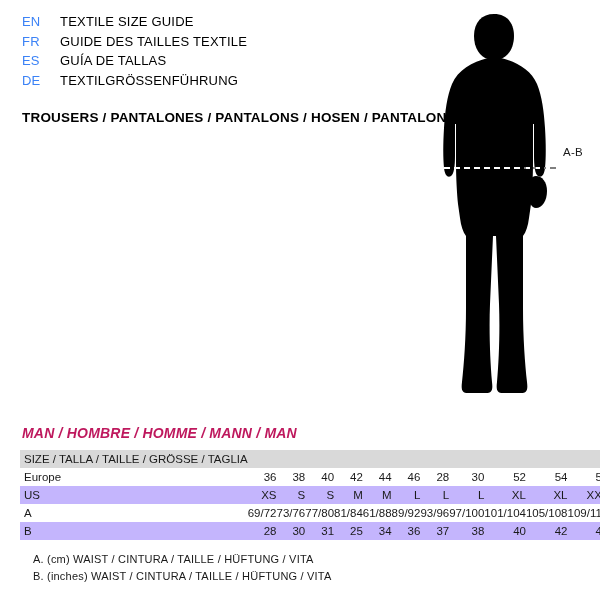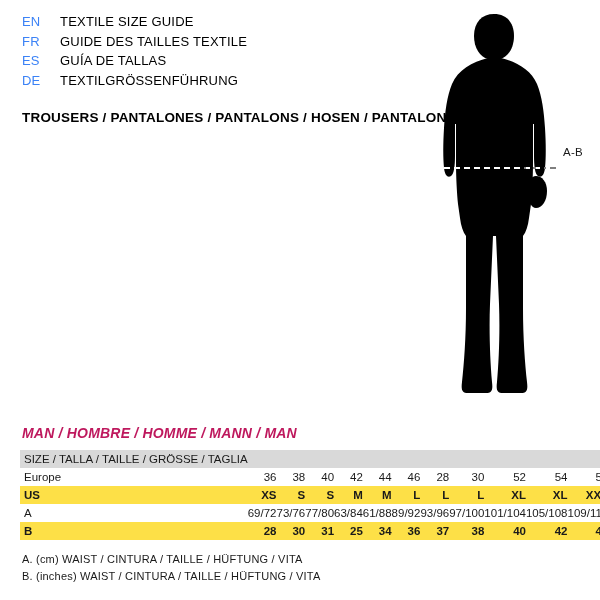--- a/index.html
+++ b/index.html
@@ -95,35 +95,34 @@
   table.size-table td {
     padding: 3px 0 3px 0;
     color: #1a1a1a;
     white-space: nowrap;
   }
   table.size-table tr.head td {
     background: #d9d9d9;
     font-weight: normal;
   }
   table.size-table tr.shaded td {
-    background: #fde047;
-    font-weight: bold;
+    background: #c4b5fd;
   }
   table.size-table td.label {
     padding-left: 4px;
     width: 90px;
   }
   table.size-table td.val {
     width: 47px;
     text-align: right;
   }
 
   .foot-note {
     position: absolute;
-    left: 22px;
+    left: 33px;
     font-size: 11px;
     color: #1a1a1a;
     letter-spacing: 0.2px;
   }
   .foot-note.n1 { top: 553px; }
   .foot-note.n2 { top: 570px; }
 </style>
 </head>
 <body>
 
@@ -246,21 +245,21 @@
       <td class="val">L</td>
       <td class="val">XL</td>
       <td class="val">XL</td>
       <td class="val">XXL</td>
     </tr>
     <tr class="plain">
       <td class="label">A</td>
       <td class="val">69/72</td>
       <td class="val">73/76</td>
       <td class="val">77/80</td>
-      <td class="val">63/84</td>
+      <td class="val">81/84</td>
       <td class="val">61/88</td>
       <td class="val">89/92</td>
       <td class="val">93/96</td>
       <td class="val">97/100</td>
       <td class="val">101/104</td>
       <td class="val">105/108</td>
       <td class="val">109/112</td>
     </tr>
     <tr class="shaded">
       <td class="label">B</td>

